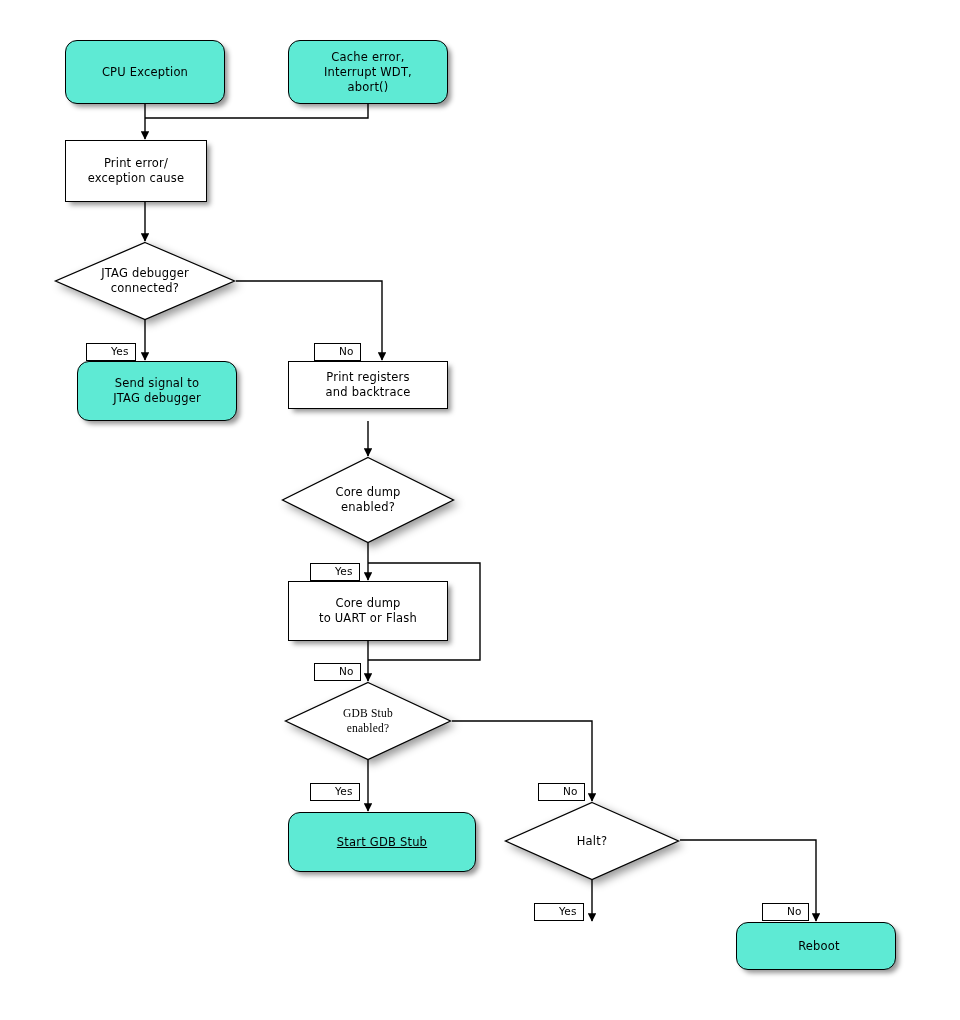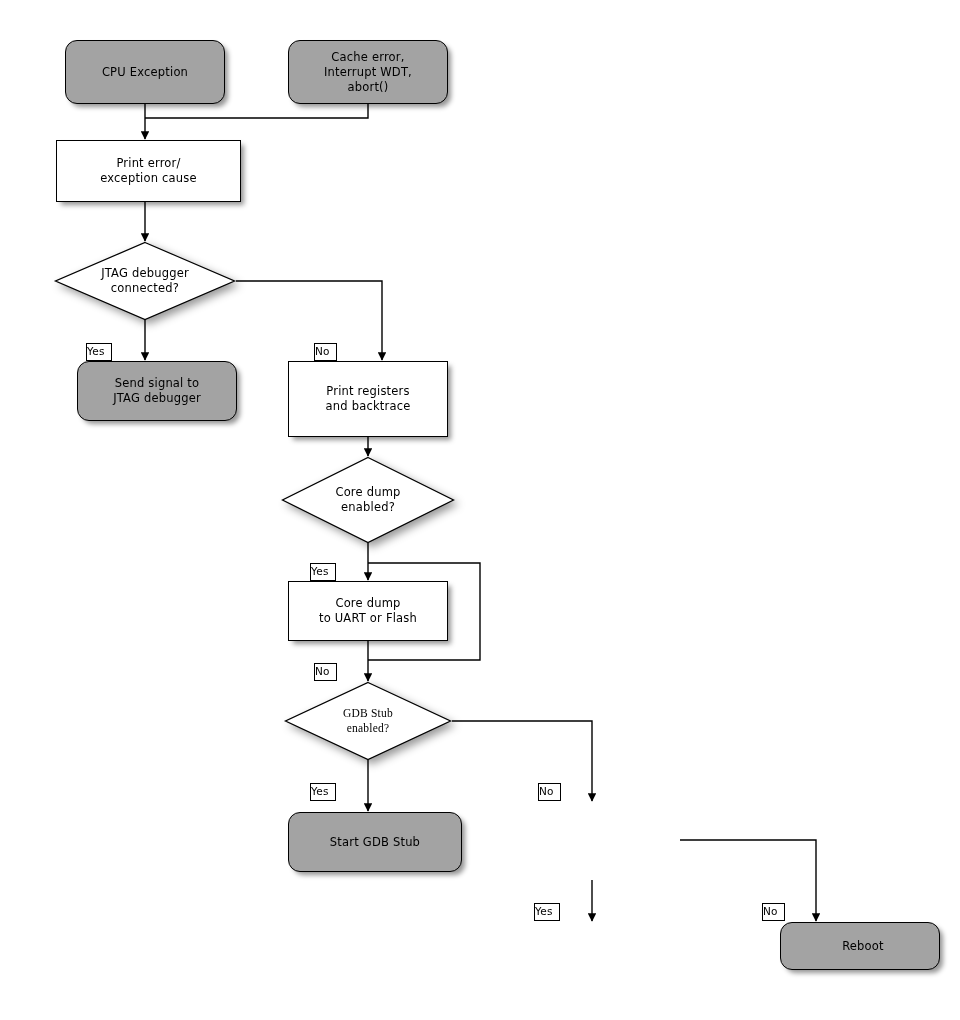--- a/index.html
+++ b/index.html
@@ -35,21 +35,21 @@
     justify-content: center;
     text-align: center;
     color: #000000;
     font-size: 11.5px;
     line-height: 15px;
     letter-spacing: 0.2px;
     white-space: pre-line;
     z-index: 3;
   }
   .terminal {
-    background: #a3a3a3;
+    background: #5eead4;
     border: 1.4px solid #000000;
     border-radius: 12px;
     box-shadow: 4px 4px 5px -1px rgba(0,0,0,0.42);
   }
   .process {
     background: #ffffff;
     border: 1.4px solid #000000;
     border-radius: 0;
     box-shadow: 4px 4px 5px -1px rgba(0,0,0,0.42);
   }
@@ -85,21 +85,21 @@
 
   
   .edge-label {
     position: absolute;
     background: #ffffff;
     border: 1.2px solid #000000;
     color: #000000;
     font-size: 10.5px;
     line-height: 13px;
     letter-spacing: 0.2px;
-    padding: 1px 6px 2px 0;
+    padding: 1px 6px 2px 24px;
     z-index: 5;
     white-space: nowrap;
   }
 </style>
 </head>
 <body>
 
 <div id="canvas">
 
   <svg id="edges" viewBox="0 0 960 1020" width="960" height="1020" xmlns="http://www.w3.org/2000/svg">
@@ -142,39 +142,39 @@
   <div class="node terminal" style="left:65px; top:40px; width:160px; height:64px;">
     <span>CPU Exception</span>
   </div>
 
   <div class="node terminal" style="left:288px; top:40px; width:160px; height:64px;">
     <span>Cache error,
 Interrupt WDT,
 abort()</span>
   </div>
 
-  <div class="node process" style="left:56px; top:140px; width:185px; height:62px;">
+  <div class="node process" style="left:65px; top:140px; width:142px; height:62px;">
     <span>Print error/
 exception cause</span>
   </div>
 
   <div class="decision" style="left:54px; top:241px; width:182px; height:80px;">
     <svg class="dia-svg" width="182" height="80" viewBox="0 0 182 80" xmlns="http://www.w3.org/2000/svg">
       <polygon points="91,1.5 180.5,40 91,78.5 1.5,40" fill="#ffffff" stroke="#000000" stroke-width="1.3" style="filter: drop-shadow(4px 4px 4px rgba(0,0,0,0.40));"></polygon>
     </svg>
     <div class="dia-label">JTAG debugger
 connected?</div>
   </div>
 
   <div class="node terminal" style="left:65px; top:361px; width:160px; height:60px;margin-left:12px;">
     <span>Send signal to
 JTAG debugger</span>
   </div>
 
-  <div class="node process" style="left:288px; top:361px; width:160px; height:76px;">
+  <div class="node process" style="left:288px; top:361px; width:160px; height:48px;">
     <span>Print registers
 and backtrace</span>
   </div>
 
   <div class="decision" style="left:281px; top:456px; width:174px; height:88px;">
     <svg class="dia-svg" width="174" height="88" viewBox="0 0 174 88" xmlns="http://www.w3.org/2000/svg">
       <polygon points="87,1.5 172.5,44 87,86.5 1.5,44" fill="#ffffff" stroke="#000000" stroke-width="1.3" style="filter: drop-shadow(4px 4px 4px rgba(0,0,0,0.40));"></polygon>
     </svg>
     <div class="dia-label">Core dump
 enabled?</div>
@@ -186,27 +186,33 @@
   </div>
 
   <div class="decision" style="left:284px; top:681px; width:168px; height:80px;font-family:Liberation Serif, serif;">
     <svg class="dia-svg" width="168" height="80" viewBox="0 0 168 80" xmlns="http://www.w3.org/2000/svg">
       <polygon points="84,1.5 166.5,40 84,78.5 1.5,40" fill="#ffffff" stroke="#000000" stroke-width="1.3" style="filter: drop-shadow(4px 4px 4px rgba(0,0,0,0.40));"></polygon>
     </svg>
     <div class="dia-label">GDB Stub
 enabled?</div>
   </div>
 
-  <div class="node terminal" style="left:288px; top:812px; width:174px; height:60px;">
+  <div class="node terminal" style="left:288px; top:812px; width:188px; height:60px;text-decoration:underline;">
     <span>Start GDB Stub</span>
   </div>
 
-
-
-  <div class="node terminal" style="left:780px; top:922px; width:160px; height:48px;padding-left:6px;">
+  <div class="decision" style="left:504px; top:801px; width:176px; height:80px;">
+    <svg class="dia-svg" width="176" height="80" viewBox="0 0 176 80" xmlns="http://www.w3.org/2000/svg">
+      <polygon points="88,1.5 174.5,40 88,78.5 1.5,40" fill="#ffffff" stroke="#000000" stroke-width="1.3" style="filter: drop-shadow(4px 4px 4px rgba(0,0,0,0.40));"></polygon>
+    </svg>
+    <div class="dia-label">Halt?</div>
+  </div>
+
+
+  <div class="node terminal" style="left:736px; top:922px; width:160px; height:48px;padding-left:6px;">
     <span>Reboot</span>
   </div>
 
   <div class="edge-label" style="left:86px; top:343px;">Yes</div>
 
   <div class="edge-label" style="left:314px; top:343px;">No</div>
 
   <div class="edge-label" style="left:310px; top:563px;">Yes</div>
 
   <div class="edge-label" style="left:314px; top:663px;">No</div>

